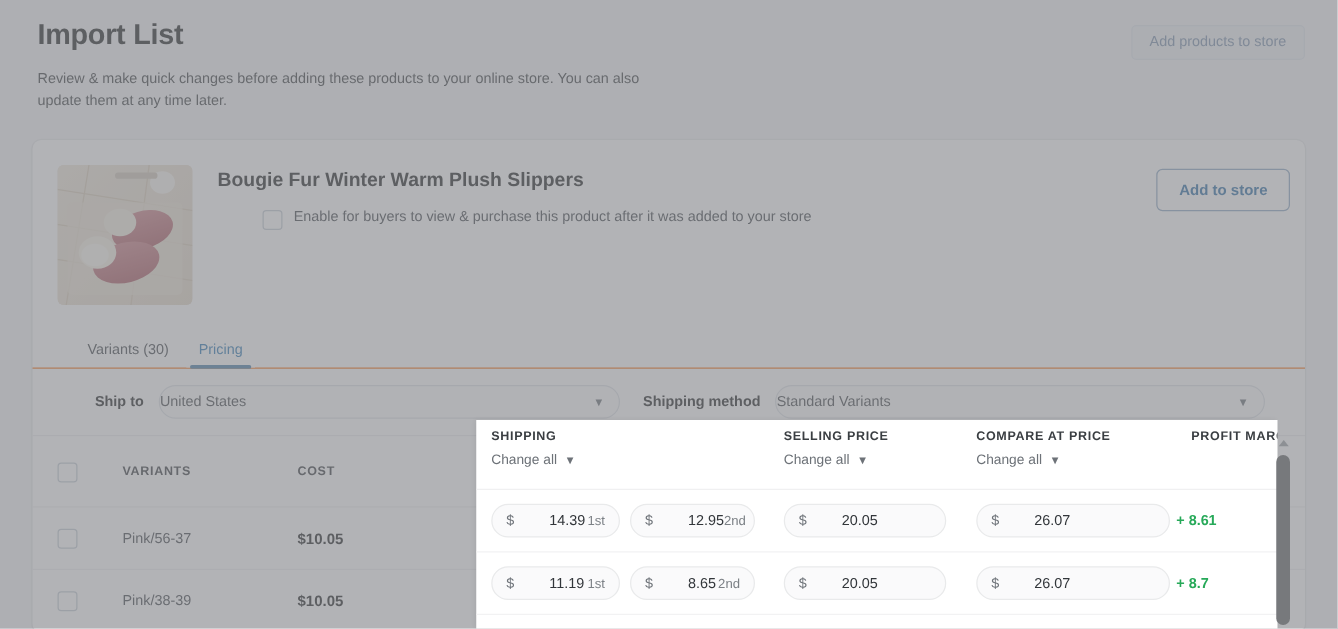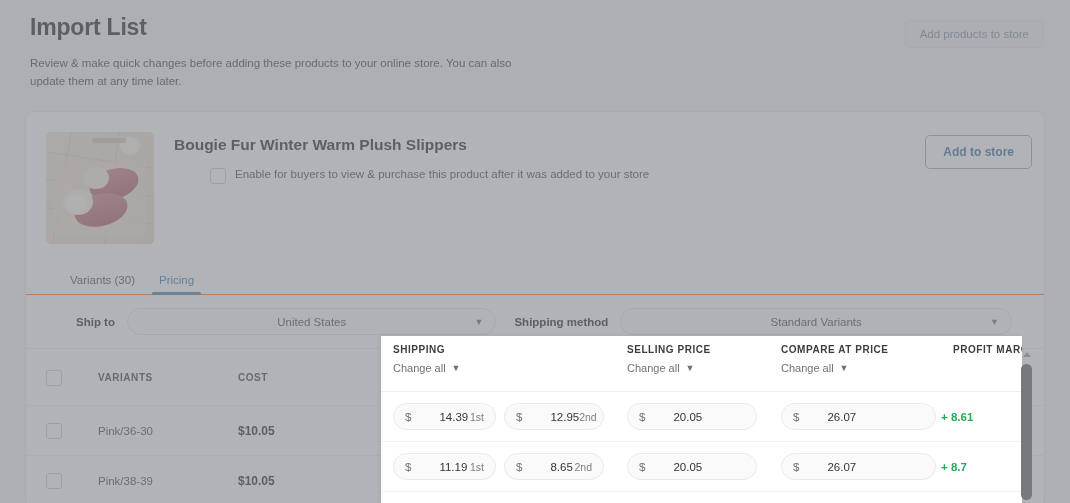--- a/index.html
+++ b/index.html
@@ -183,21 +183,20 @@
   }
   .ship-label.second { margin-left: 18px; }
   .select-box {
     flex: 1 1 auto;
     height: 25px;
     border: 1px solid #dfe3e8;
     border-radius: 14px;
     background: #fdfdfd;
     display: flex;
     align-items: center;
-    justify-content: center;
     position: relative;
     font-size: 11.5px;
     color: #44484c;
   }
   .select-caret {
     position: absolute;
     right: 12px;
     top: 50%;
     transform: translateY(-50%);
     color: #6b7177;
@@ -442,21 +441,21 @@
           <span class="cb"></span>
         </div>
         <div class="col-var th">VARIANTS</div>
         <div class="col-cost th">COST</div>
       </div>
 
       <div class="trow">
         <div class="col-cb">
           <span class="cb"></span>
         </div>
-        <div class="col-var td-var">Pink/36-30</div>
+        <div class="col-var td-var">Pink/56-37</div>
         <div class="col-cost td-cost">$10.05</div>
       </div>
 
       <div class="trow">
         <div class="col-cb">
           <span class="cb"></span>
         </div>
         <div class="col-var td-var">Pink/38-39</div>
         <div class="col-cost td-cost">$10.05</div>
       </div>

